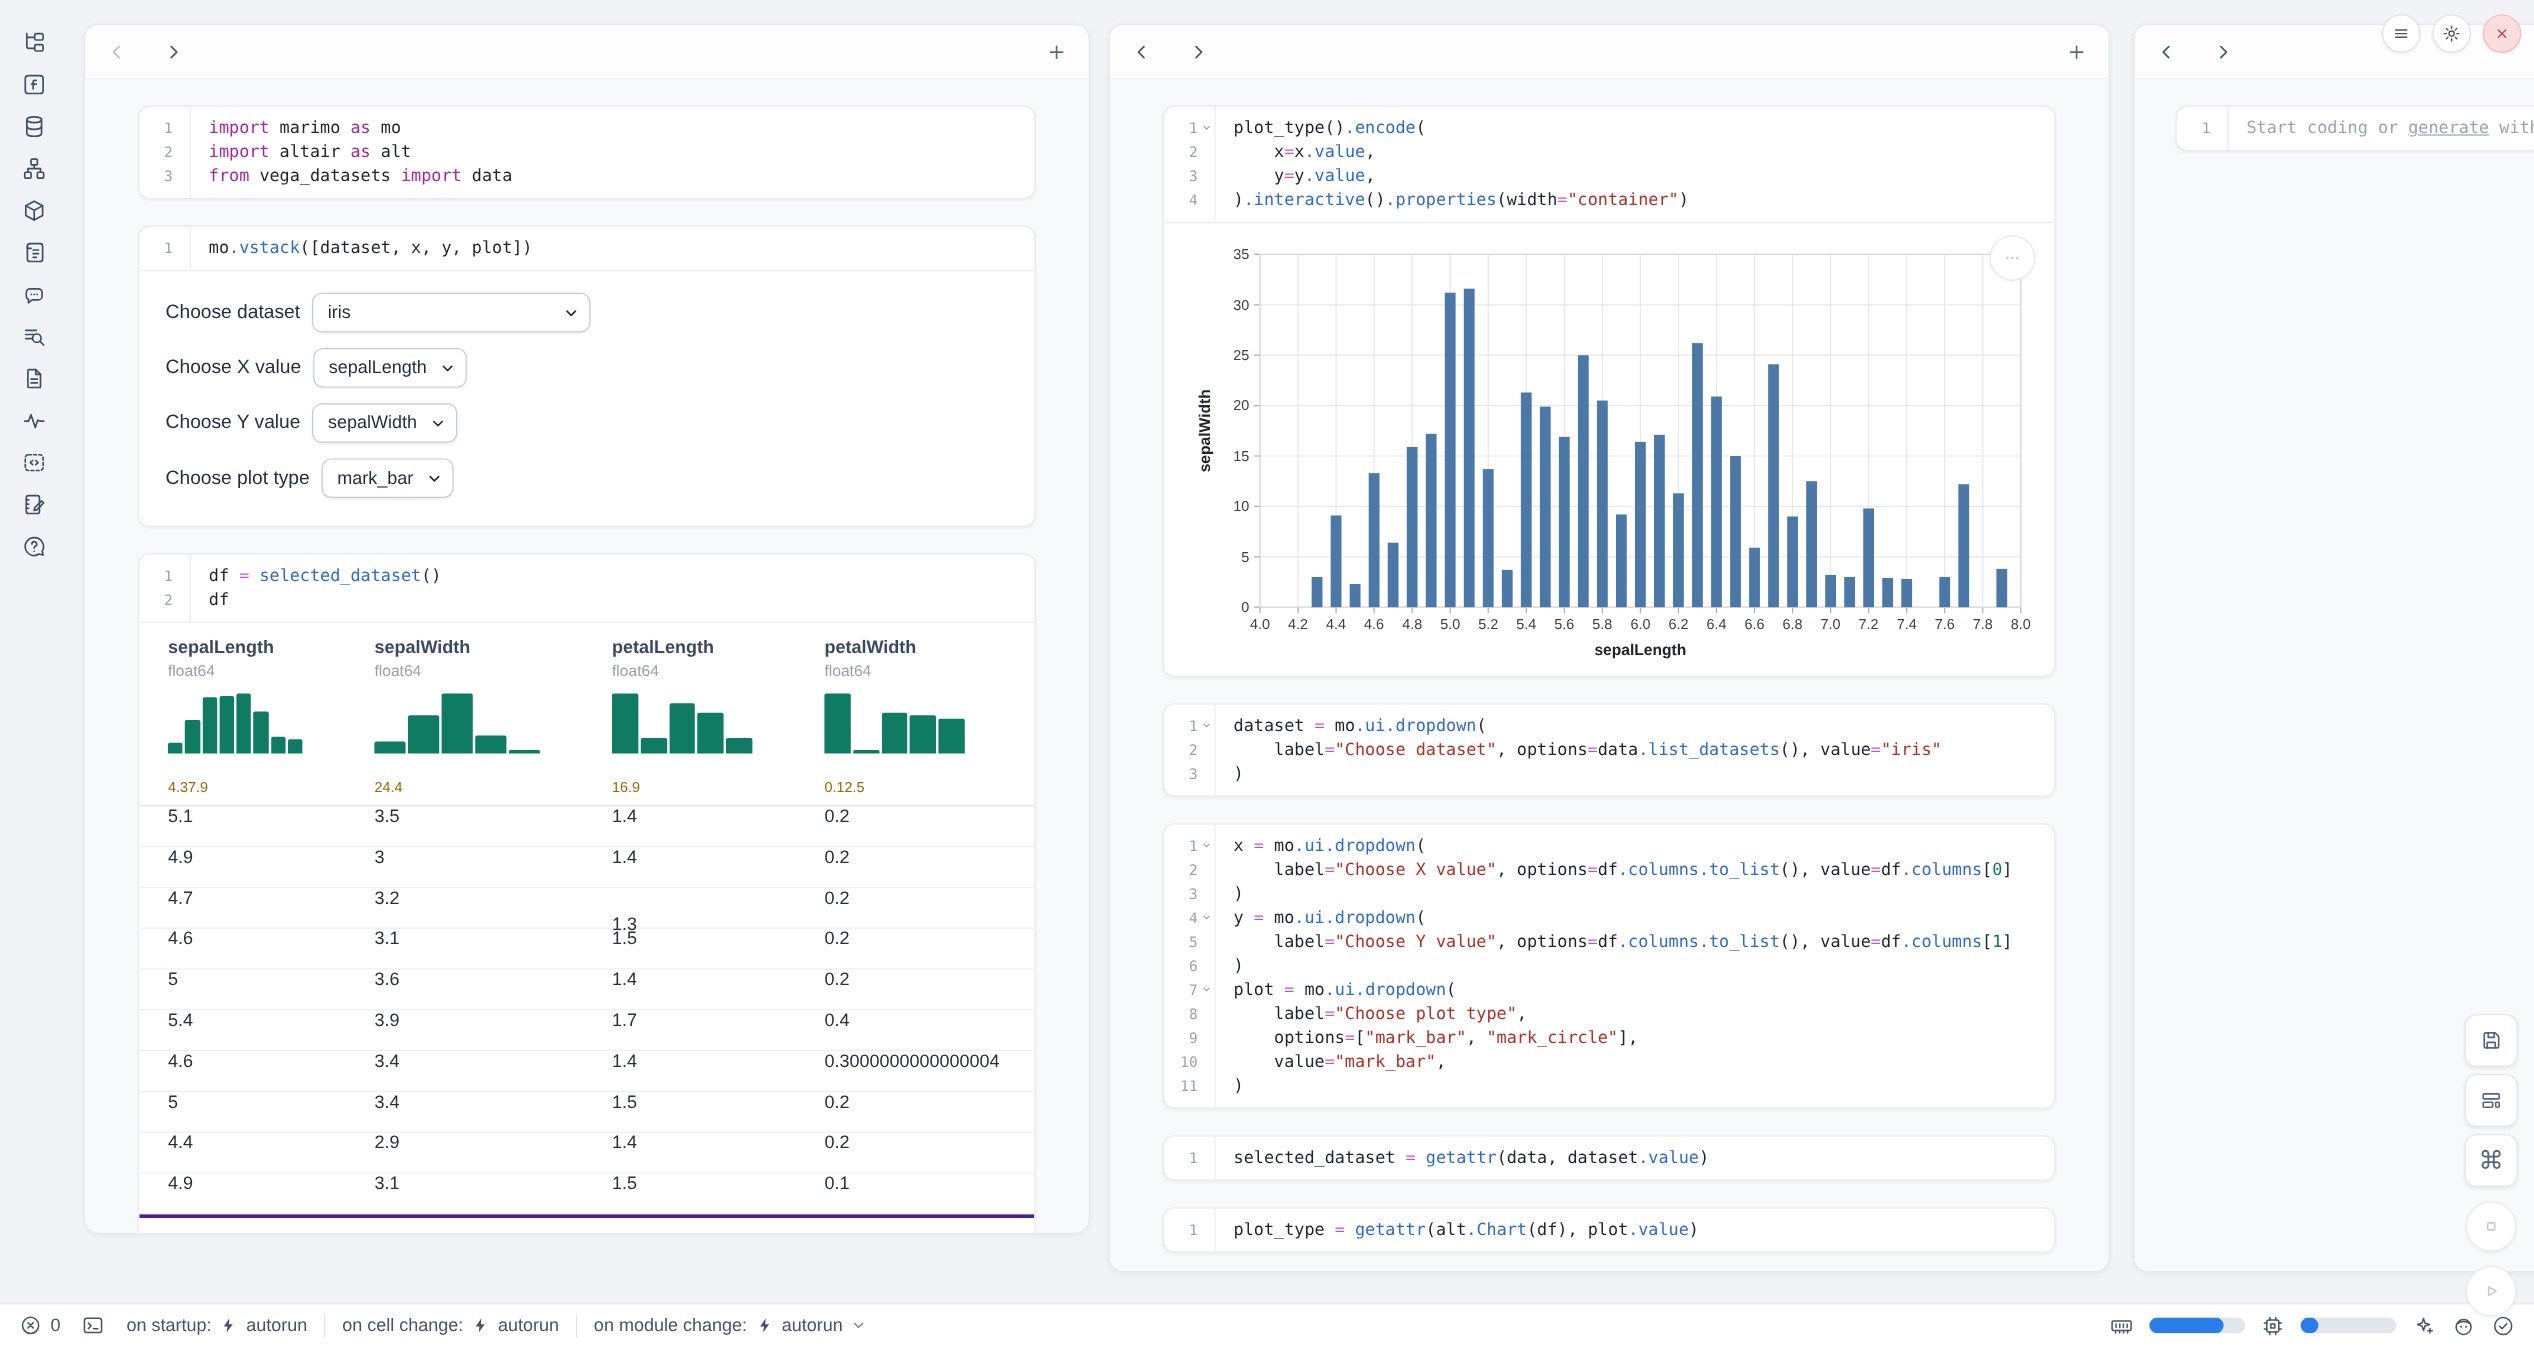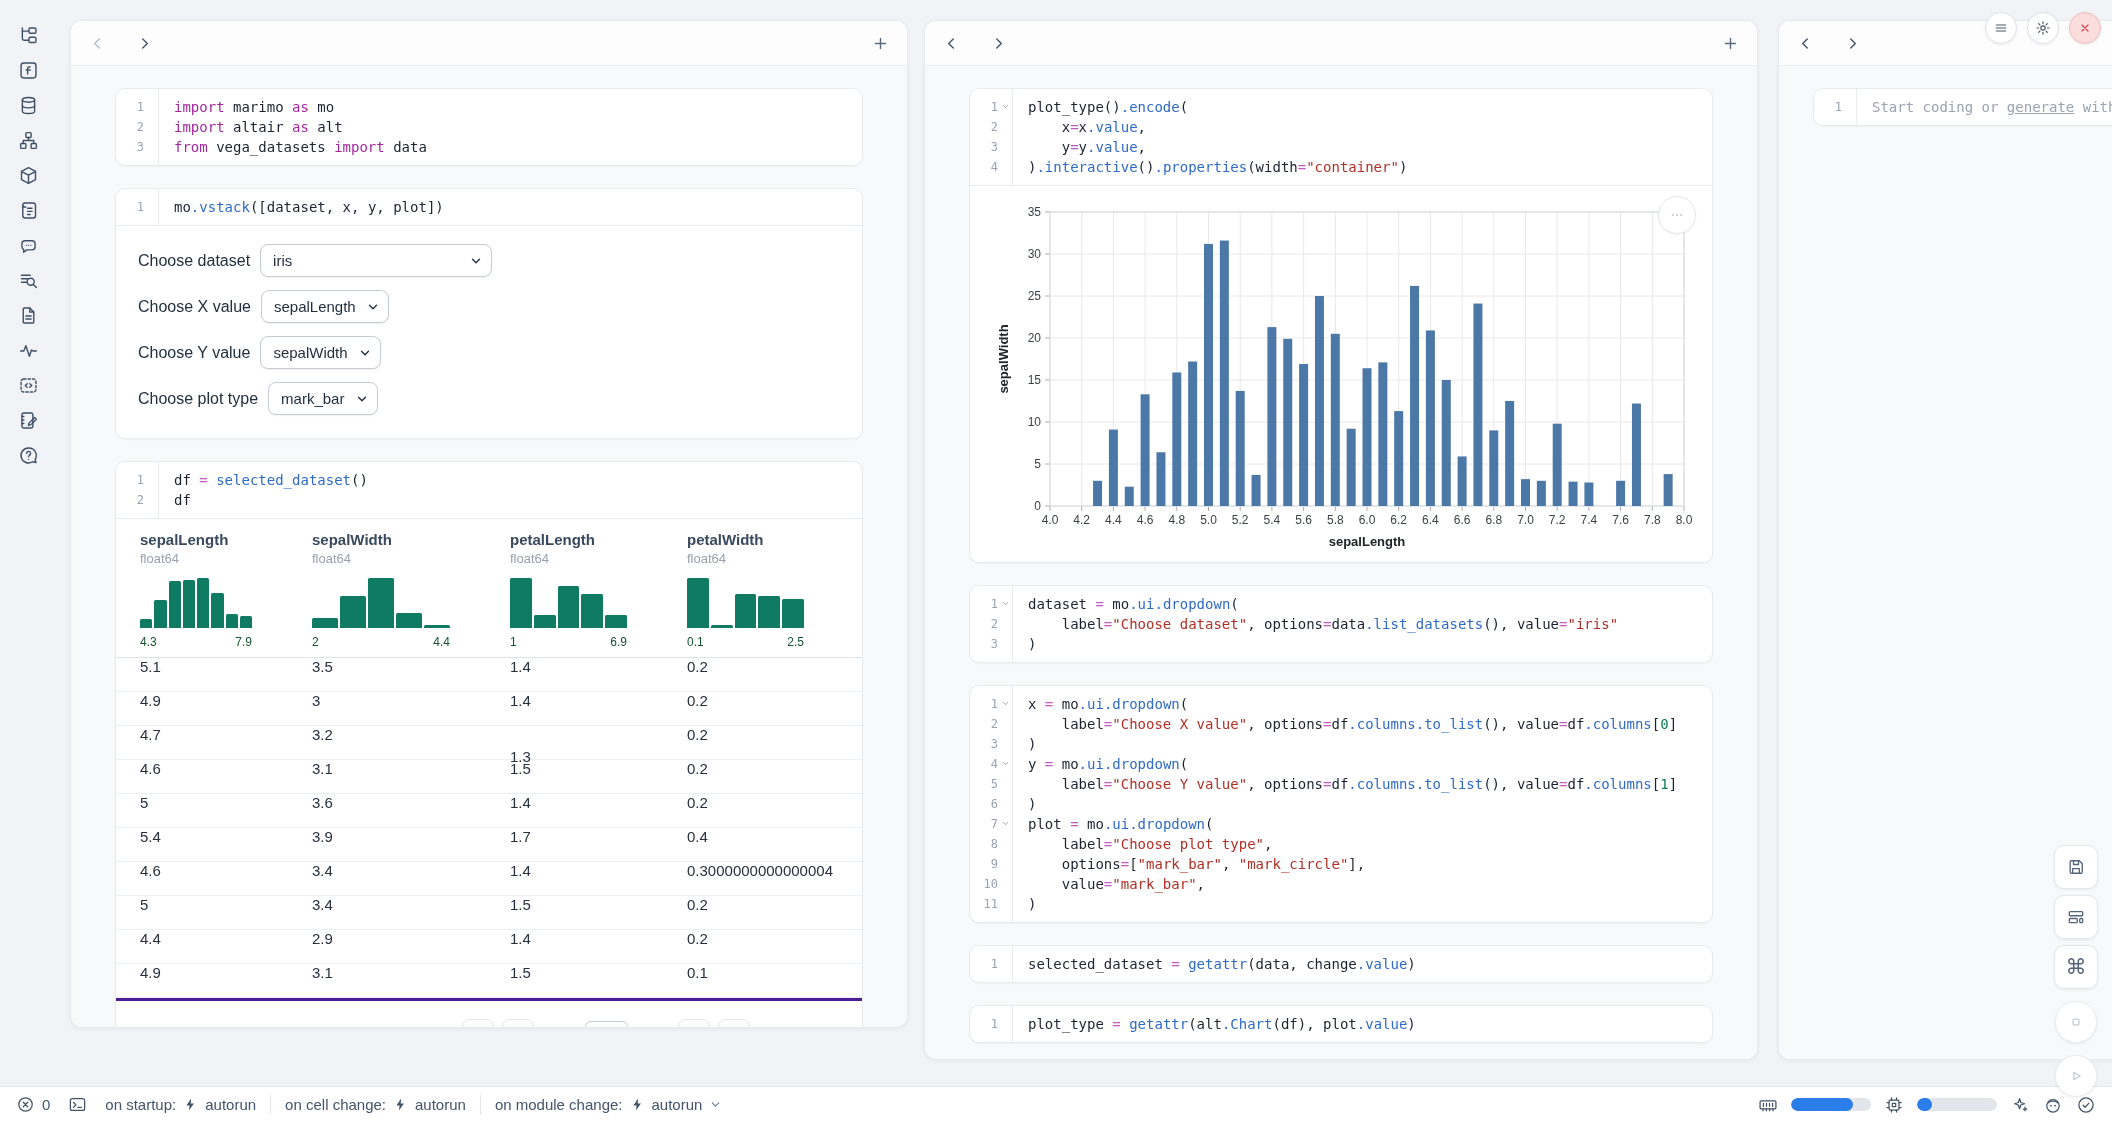--- a/index.html
+++ b/index.html
@@ -39,21 +39,21 @@
   .sel .chev{position:absolute;right:9px;top:50%;transform:translateY(-50%);pointer-events:none;color:#22303f;display:flex}
   
   .tbl-wrap{overflow:hidden}
   .thead{display:flex;border-bottom:1px solid #dfe3e8}
   .th{flex:none;padding:12px 0 8px 12px}
   .th.first{padding-left:24px}
   .th-name{font-size:15px;font-weight:bold;color:#3a4a5e}
   .th-type{font-size:13px;color:#98a1ac;margin-top:3px}
   .hist{display:flex;align-items:flex-end;gap:2px;height:52px;margin-top:10px}
   .hist-bar{flex:1;border-radius:1.5px 1.5px 0 0}
-  .hist-lbls{display:flex;justify-content:space-between;font-size:12px;color:#14532d;margin-top:7px}
+  .hist-lbls{display:flex;font-size:12px;color:#a16207;margin-top:21px}
   .tr{display:flex;border-bottom:1px solid #eceff2;height:33px;align-items:flex-start}
   .td{flex:none;font-size:15px;color:#27303c;padding-left:12px;white-space:nowrap;overflow:hidden}
   .td.first{padding-left:24px}
   .tfoot{display:flex;align-items:flex-end;height:48px;padding:0 14px;border-top:3px solid #4c1d95}
   .tf-left{display:flex;align-items:center;gap:10px;color:#8f99a5}
   .tf-summary{font-size:14.5px;color:#4a5866}
   .tf-right{margin-left:auto;display:flex;align-items:center;gap:8px}
   .pgbtn{width:30px;height:28px;border:1px solid #e2e6ea;border-radius:8px;background:#fff;box-shadow:0 1px 2px rgba(0,0,0,.06);display:flex;align-items:center;justify-content:center;color:#3d4f66;cursor:pointer}
   .pgbtn.disabled{color:#bcc4cd}
   .pg-text{font-size:15px;color:#39485c}
@@ -666,21 +666,21 @@
               <div class="cl"><span>)</span></div>
             </div>
           </div>
         </div>
         <div class="cell">
           <div class="code">
             <div class="gut">
               <div class="ln">1</div>
             </div>
             <div class="lines">
-              <div class="cl"><span>selected_dataset </span><span class="tok-op">=</span><span> </span><span class="tok-fn">getattr</span><span>(data, change</span><span class="tok-fn">.value</span><span>)</span></div>
+              <div class="cl"><span>selected_dataset </span><span class="tok-op">=</span><span> </span><span class="tok-fn">getattr</span><span>(data, dataset</span><span class="tok-fn">.value</span><span>)</span></div>
             </div>
           </div>
         </div>
         <div class="cell">
           <div class="code">
             <div class="gut">
               <div class="ln">1</div>
             </div>
             <div class="lines">
               <div class="cl"><span>plot_type </span><span class="tok-op">=</span><span> </span><span class="tok-fn">getattr</span><span>(alt</span><span class="tok-fn">.Chart</span><span>(df), plot</span><span class="tok-fn">.value</span><span>)</span></div>

